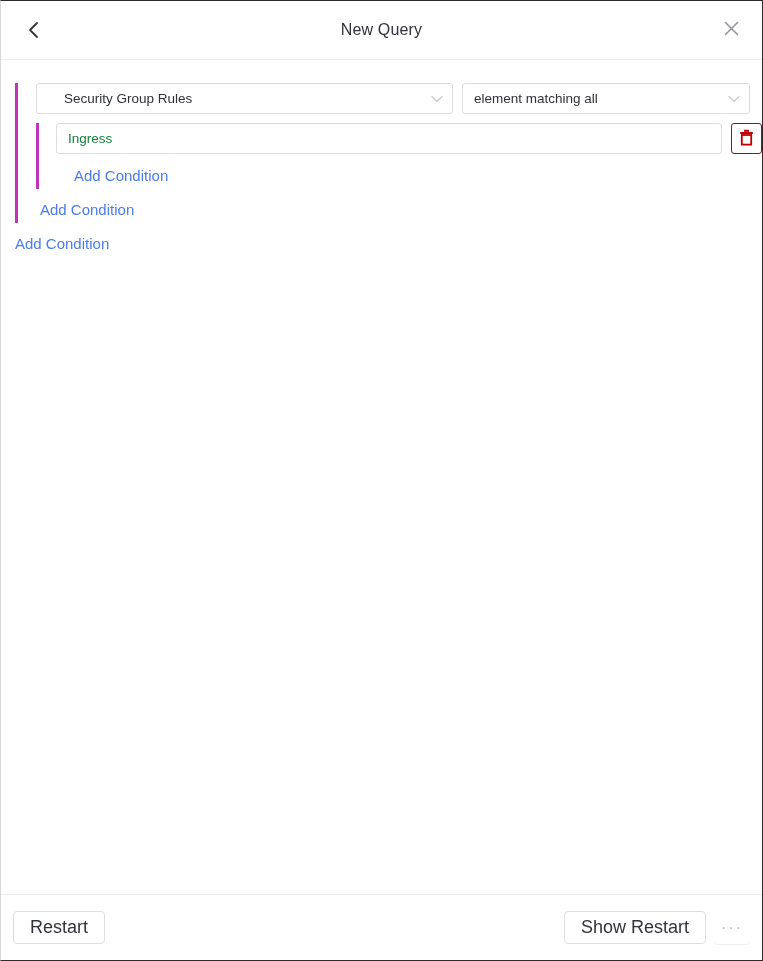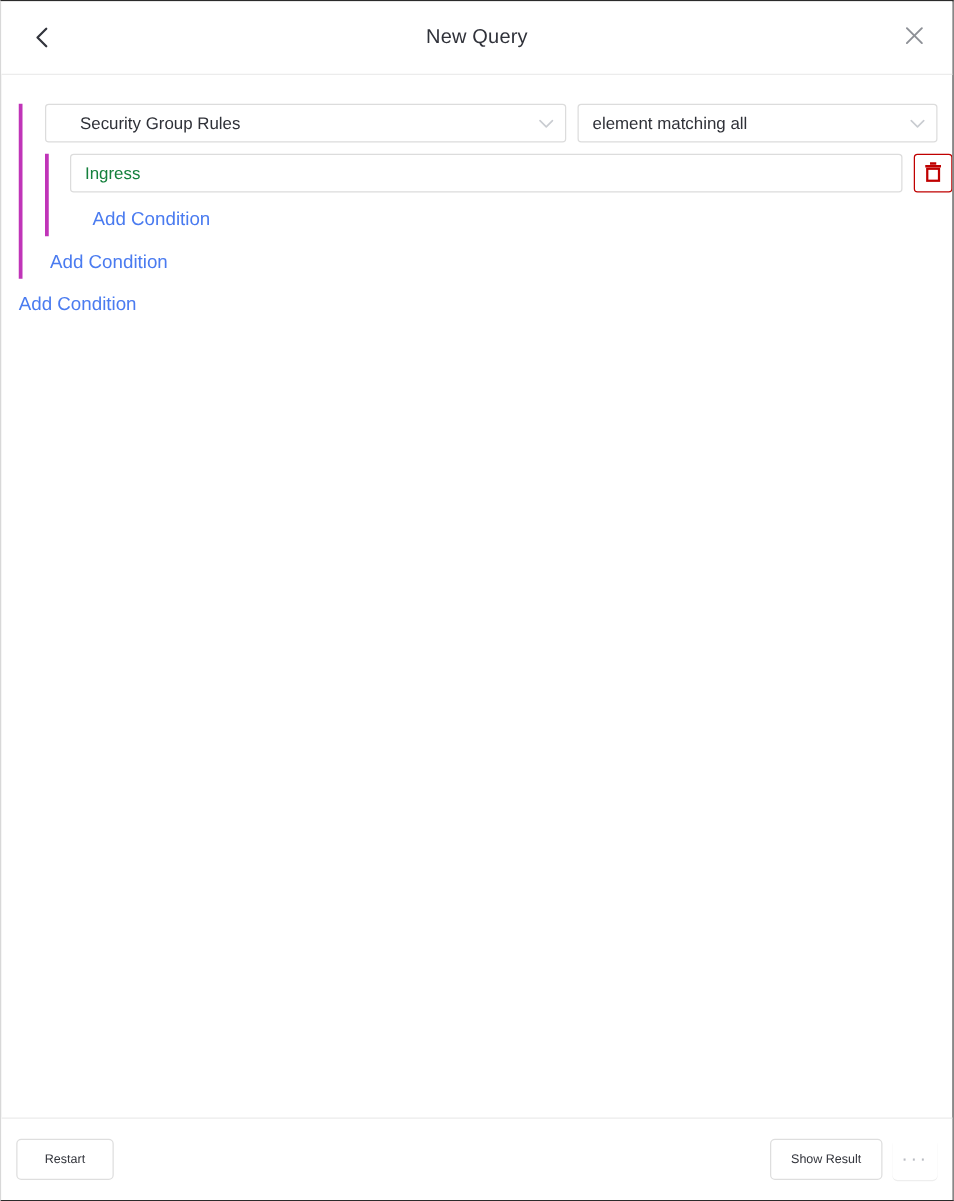--- a/index.html
+++ b/index.html
@@ -205,21 +205,21 @@
     padding: 0 12px 0 12px;
     box-sizing: border-box;
   }
   .btn {
     box-sizing: border-box;
     height: 33px;
     min-width: 78px;
     border: 1px solid #dedede;
     border-radius: 4px;
     background: #ffffff;
-    font-size: 10px;
+    font-size: 18px;
     color: #32343b;
     display: inline-flex;
     align-items: center;
     justify-content: center;
     padding: 0 16px;
     cursor: pointer;
     font-family: "Liberation Sans", sans-serif;
   }
   .footer-spacer { flex: 1 1 auto; }
   .btn-more {
@@ -327,19 +327,19 @@
 
       <div class="spacer-8"></div>
       <a class="add-cond" style="margin-left:14px;">Add Condition</a>
 
     </div>
   </div>
 
   <div class="footer">
     <button class="btn">Restart</button>
     <div class="footer-spacer"></div>
-    <button class="btn">Show Result</button>
+    <button class="btn">Show Restart</button>
     <button class="btn-more">
       <span>···</span>
     </button>
   </div>
 
 </div>
 
 </body></html>

